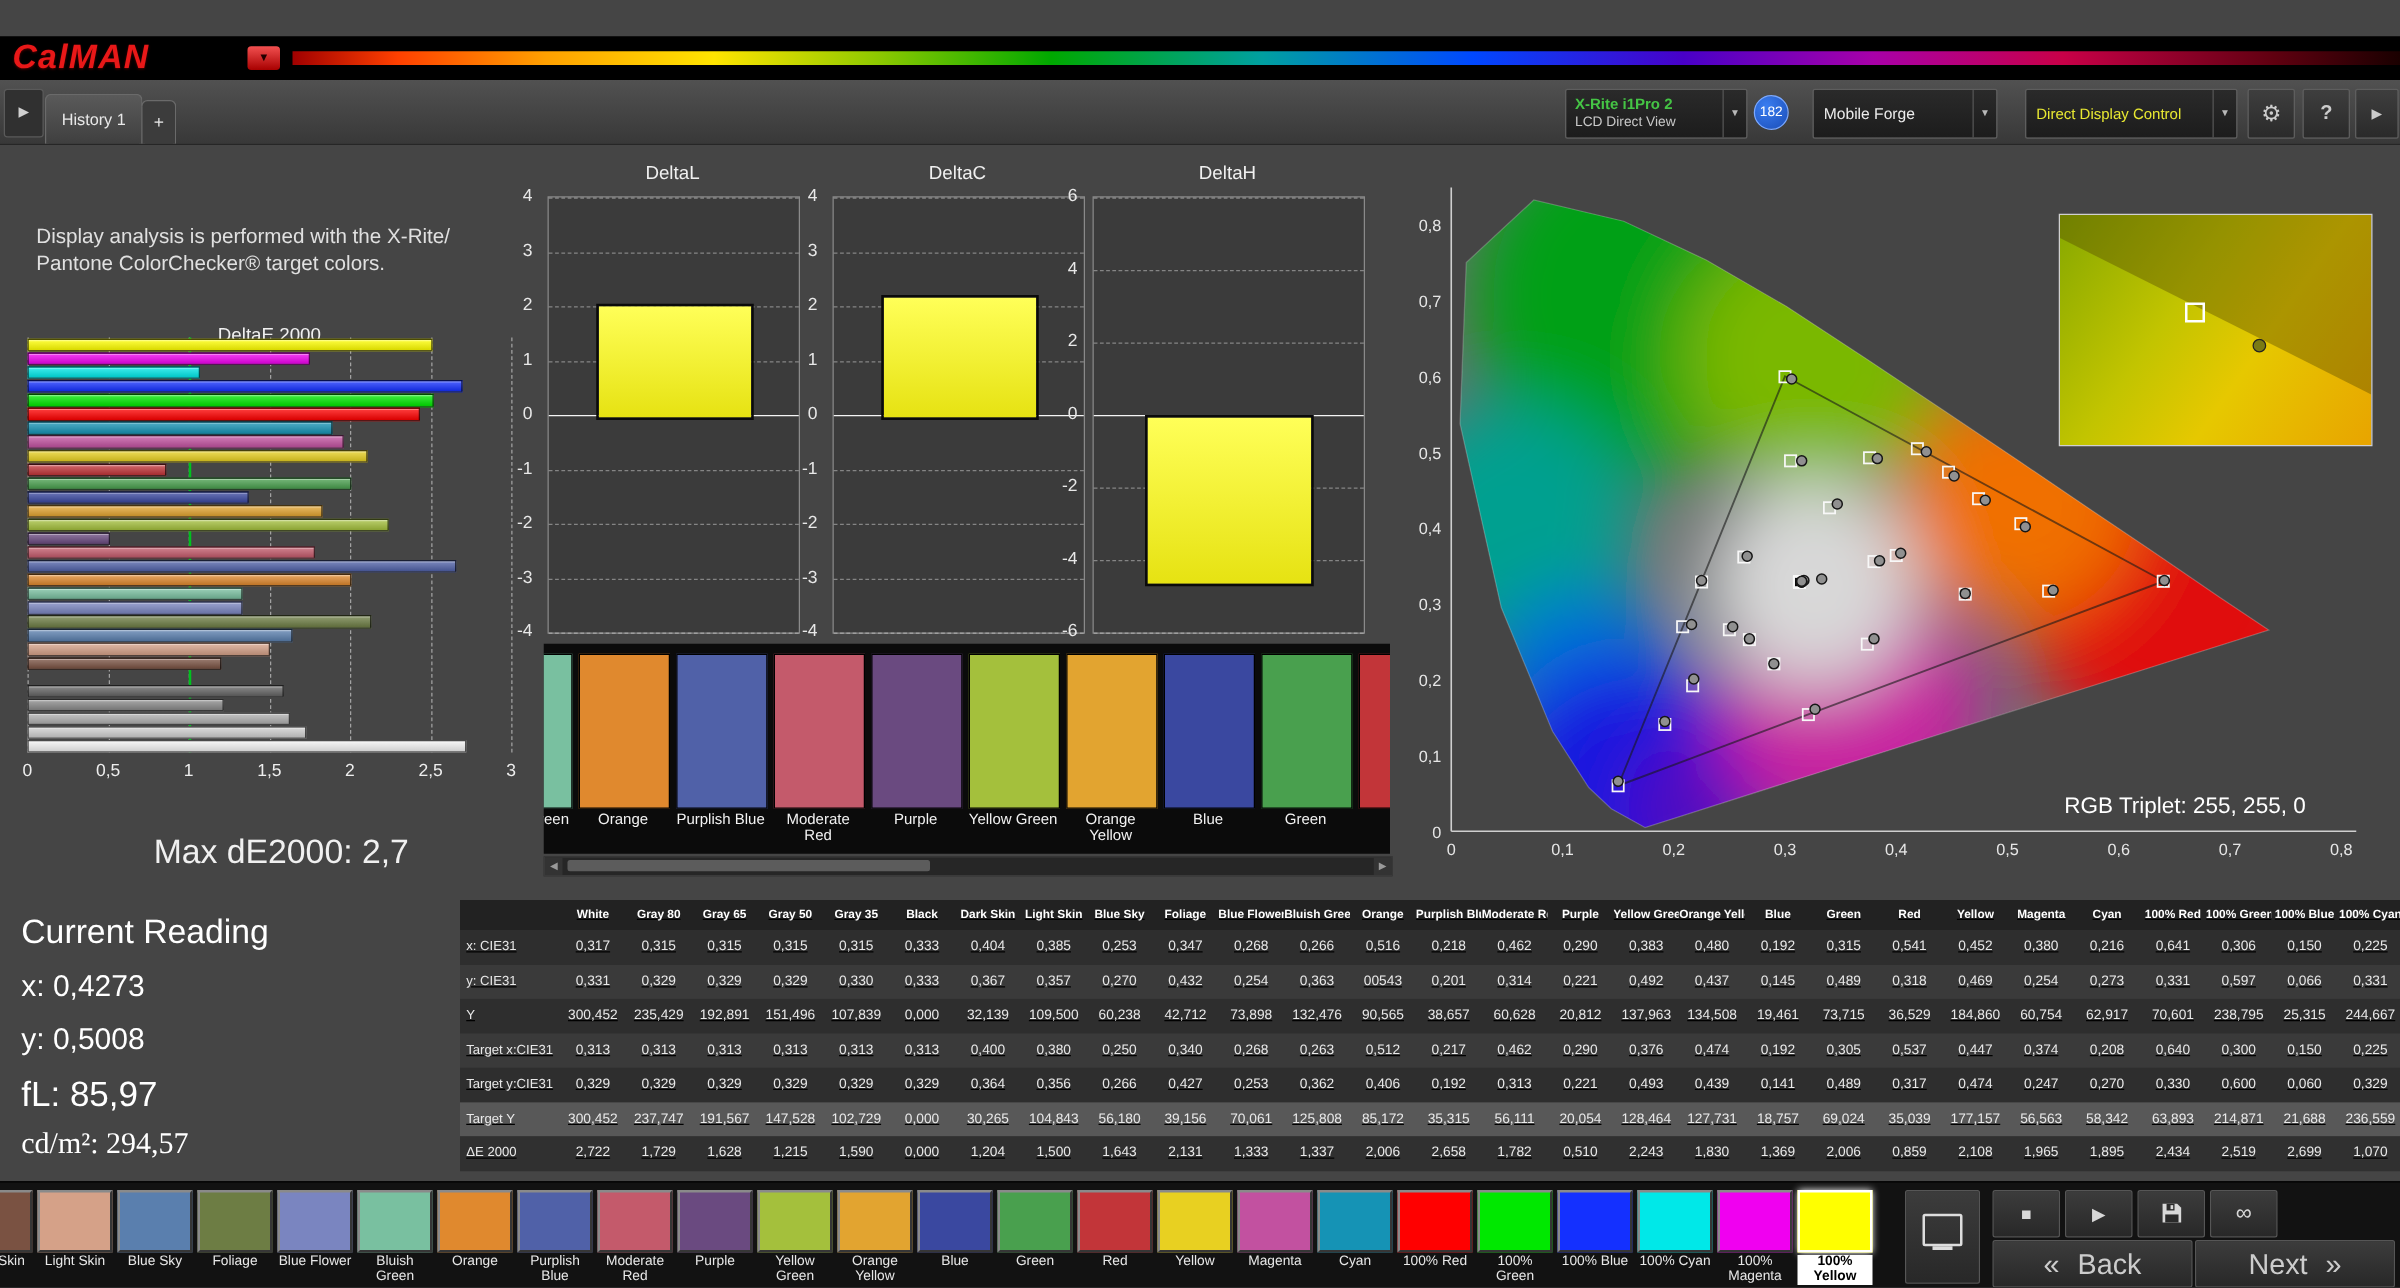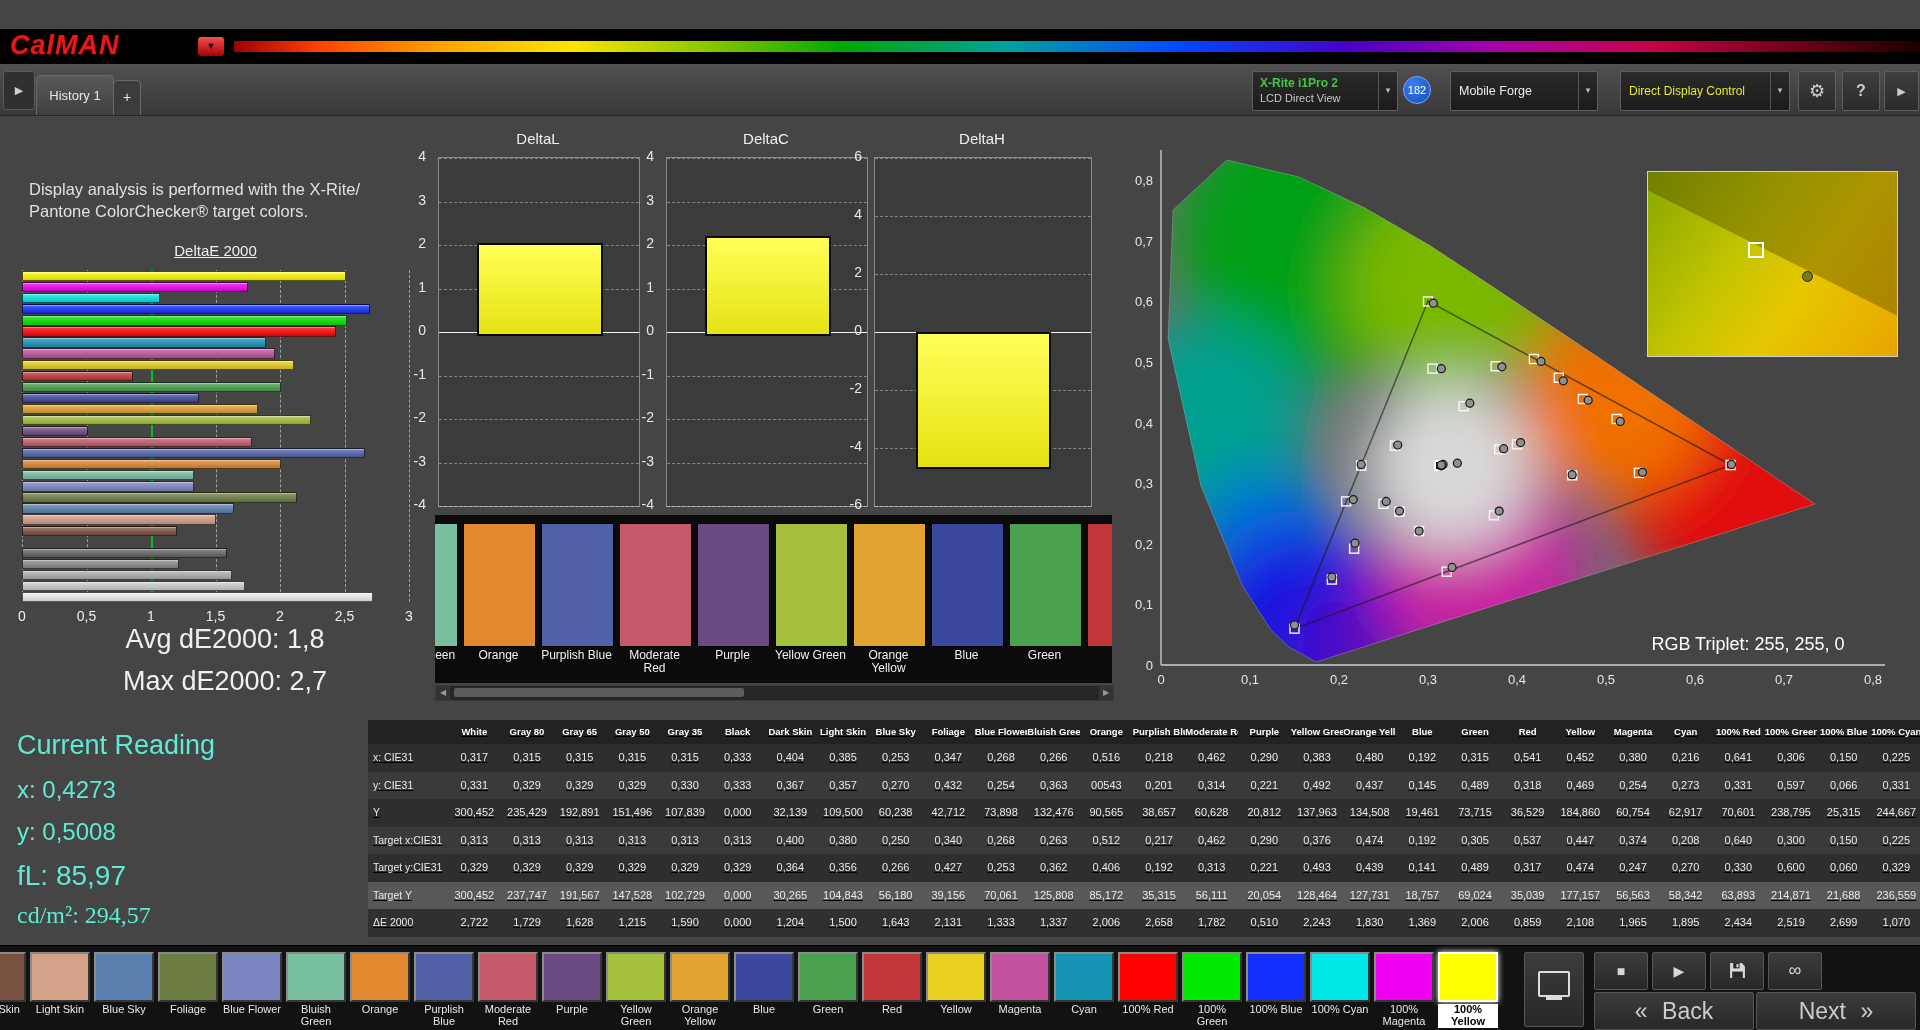--- a/index.html
+++ b/index.html
@@ -32,21 +32,21 @@
   .dd .chev{position:absolute;right:0;top:0;width:18px;height:100%;border-left:1px solid #555;
             color:#b8b8b8;font-size:8px;text-align:center;line-height:38px;}
   .badge{border-radius:50%;background:radial-gradient(circle at 35% 30%,#3a7df0,#1a4db8);
          border:1px solid #7aa8ff;color:#fff;font-size:11px;text-align:center;}
   .sqbtn{background:linear-gradient(#3e3e3e,#2a2a2a);border:1px solid #5e5e5e;border-radius:2px;
          color:#cccccc;text-align:center;}
   
   .cc-title{left:27px;top:126px;font-size:42px;color:#ededed;font-weight:500;}
   .cc-desc{left:29px;font-size:16.5px;color:#e0e0e0;}
   .bigstat{left:10px;width:430px;text-align:center;font-size:27px;color:#f0f0f0;}
-  .reading{left:17px;color:#5eead4;}
+  .reading{left:17px;color:#ffffff;}
   
   .chart-title{font-size:15px;color:#f0f0f0;text-align:center;}
   .vpanel{background:rgba(0,0,0,0.14);border:1px solid #8a8a8a;}
   .vgrid{position:absolute;left:0;width:100%;height:0;border-top:1px dashed rgba(255,255,255,0.38);}
   .vgrid.zero{border-top:1px solid rgba(255,255,255,0.95);}
   .ylab{position:absolute;width:40px;text-align:right;font-size:14px;color:#e8e8e8;}
   .vbar{position:absolute;background:linear-gradient(180deg,#ffff58,#e6e212);border:2px solid #0a0a0a;}
   .hgridline{position:absolute;top:0;height:100%;width:0;border-left:1px dashed rgba(255,255,255,0.5);}
   .hgridline.ref{border-left:2px solid #00c21e;}
   .debar{position:absolute;border:1px solid rgba(0,0,0,0.65);box-shadow:inset 0 1px rgba(255,255,255,0.35);}
@@ -107,21 +107,21 @@
       <div class="chev">▼</div>
     </div>
     <div class="abs sqbtn" style="left:1798px;top:7px;width:36px;height:38px;font-size:18px;line-height:38px;">⚙</div>
     <div class="abs sqbtn" style="left:1842px;top:7px;width:36px;height:38px;font-size:16px;line-height:38px;font-weight:bold;">?</div>
     <div class="abs sqbtn" style="left:1884px;top:7px;width:33px;height:38px;font-size:11px;line-height:38px;">▶</div>
   </div>
 
   <div class="abs cc-desc" style="top:180px;">Display analysis is performed with the X-Rite/</div>
   <div class="abs cc-desc" style="top:202px;">Pantone ColorChecker® target colors.</div>
 
-  <div class="abs chart-title" style="left:22px;top:242px;width:387px;text-decoration:underline;">DeltaE 2000</div>
+  <div class="abs chart-title" style="left:22px;top:260px;width:387px;text-decoration:underline;">DeltaE 2000</div>
   <div class="abs" id="deltae-plot" style="left:22px;top:270px;width:387px;height:332px;">
       <div class="hgridline" style="left: 0px;"></div>
       <div class="hgridline" style="left: 64.5px;"></div>
       <div class="hgridline" style="left: 129px;"></div>
       <div class="hgridline" style="left: 193.5px;"></div>
       <div class="hgridline" style="left: 258px;"></div>
       <div class="hgridline" style="left: 322.5px;"></div>
       <div class="hgridline" style="left: 387px;"></div>
       <div class="hgridline ref" style="left: 129px;"></div>
       <div class="debar" style="left: 0px; top: 1px; width: 322.306px; height: 8.26667px; background: linear-gradient(rgba(255, 255, 255, 0.25), rgba(0, 0, 0, 0.15)), rgb(255, 255, 0);"></div>
@@ -157,21 +157,20 @@
   <div class="abs" id="deltae-xlabels" style="left:22px;top:608px;width:387px;height:20px;">
       <div class="xlab" style="left: -20px;">0</div>
       <div class="xlab" style="left: 44.5px;">0,5</div>
       <div class="xlab" style="left: 109px;">1</div>
       <div class="xlab" style="left: 173.5px;">1,5</div>
       <div class="xlab" style="left: 238px;">2</div>
       <div class="xlab" style="left: 302.5px;">2,5</div>
       <div class="xlab" style="left: 367px;">3</div>
     </div>
 
-  <div class="abs bigstat" style="top:624px;">Avg dE2000: 1,8</div>
   <div class="abs bigstat" style="top:666px;">Max dE2000: 2,7</div>
 
   <div class="abs reading" style="top:730px;font-size:27px;">Current Reading</div>
   <div class="abs reading" style="top:776px;font-size:24px;">x: 0,4273</div>
   <div class="abs reading" style="top:818px;font-size:24px;">y: 0,5008</div>
   <div class="abs reading" style="top:860px;font-size:28px;">fL: 85,97</div>
   <div class="abs reading" style="top:902px;font-size:24px;font-family:Liberation Serif, serif;">cd/m²: 294,57</div>
 
   <div class="abs chart-title" style="left:438px;top:130px;width:200px;">DeltaL</div>
   <div class="abs chart-title" style="left:666px;top:130px;width:200px;">DeltaC</div>

